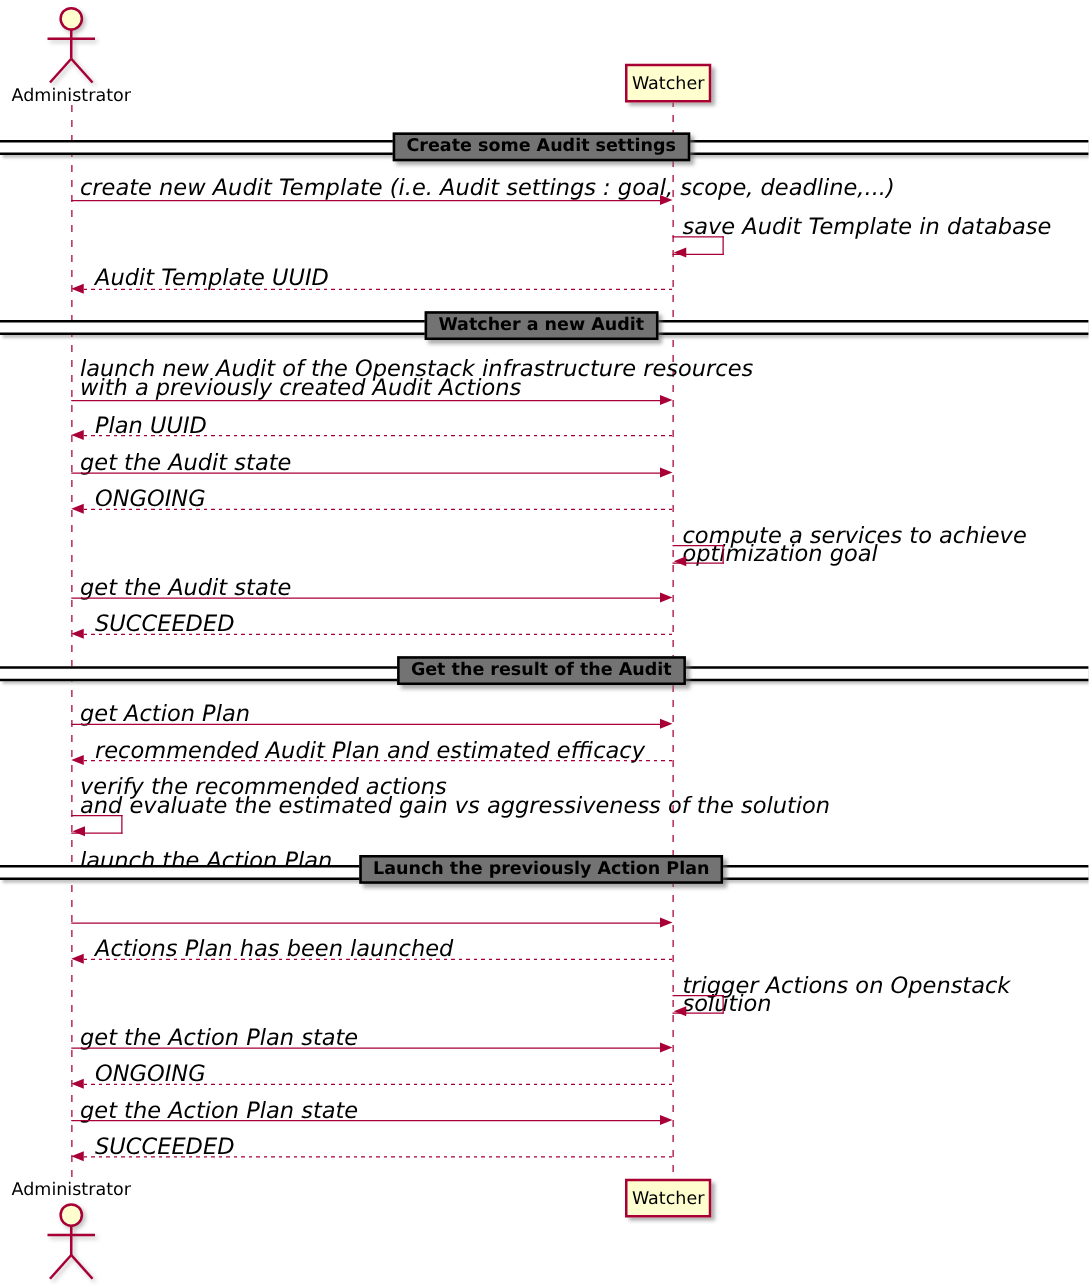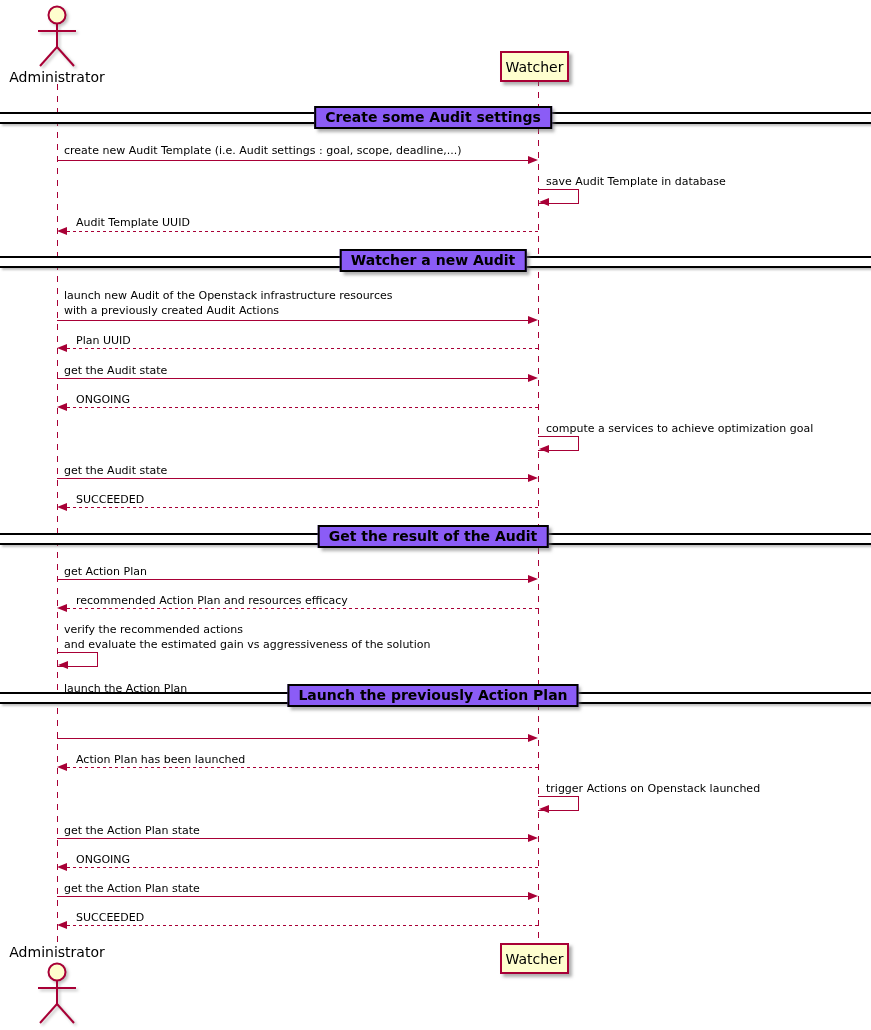--- a/index.html
+++ b/index.html
@@ -7,21 +7,21 @@
     position:relative;width:871px;height:1030px;background:#ffffff;overflow:hidden;
     font-family:"DejaVu Sans","Liberation Sans",sans-serif;color:#000;
   }
   
   .lifeline{
     position:absolute;width:1px;z-index:0;
     background:repeating-linear-gradient(to bottom,#A80036 0 6px,transparent 6px 12px);
   }
   
   .msg{
-    position:absolute;z-index:1;font-size:11px;line-height:15px;white-space:pre-line;
+    position:absolute;z-index:1;font-size:18px;line-height:15px;white-space:pre-line;font-style:italic;
   }
   
   .lsolid{position:absolute;height:0;border-top:1px solid #A80036;z-index:1;}
   
   .ldot{
     position:absolute;height:1px;z-index:1;
     background:repeating-linear-gradient(to right,#A80036 0 3px,transparent 3px 6px);
   }
   .head-r{
     position:absolute;width:0;height:0;z-index:1;
@@ -39,21 +39,21 @@
     border:1px solid #A80036;border-left:none;background:transparent;
   }
   
   .divider-lines{
     position:absolute;left:0;width:871px;height:8px;z-index:2;background:#ffffff;
     border-top:2px solid #000;border-bottom:2px solid #000;
     box-shadow:2px 2px 2px rgba(120,120,120,0.45);
   }
   .divider-box{
     position:absolute;transform:translateX(-50%);z-index:3;
-    background:#8b5cf6;border:2px solid #000;
+    background:#737373;border:2px solid #000;
     font-size:14px;font-weight:bold;line-height:17px;padding:1px 9px;white-space:nowrap;
     box-shadow:3px 3px 3px rgba(110,110,110,0.55);
   }
   
   .pbox{
     position:absolute;width:65px;height:27px;z-index:3;
     background:#FEFECE;border:2px solid #A80036;
     display:flex;align-items:center;justify-content:center;
     font-size:14px;box-shadow:3px 3px 3px rgba(110,110,110,0.55);
   }
@@ -160,21 +160,21 @@
     <div class="divider-box" style="left:433px;top:525px">Get the result of the Audit</div>
   </div>
 
   <div>
     <div class="msg" style="left:64px;top:564px">get Action Plan</div>
     <div class="lsolid" style="left:57px;top:579px;width:471px"></div>
     <div class="head-r" style="left:528px;top:575px"></div>
   </div>
 
   <div>
-    <div class="msg" style="left:76px;top:593px">recommended Action Plan and resources efficacy</div>
+    <div class="msg" style="left:76px;top:593px">recommended Audit Plan and estimated efficacy</div>
     <div class="ldot" style="left:67px;top:608px;width:471px"></div>
     <div class="head-l" style="left:57px;top:604px"></div>
   </div>
 
   <div>
     <div class="msg" style="left:64px;top:622px">verify the recommended actions
 and evaluate the estimated gain vs aggressiveness of the solution</div>
     <div class="selfloop" style="left:57px;top:652px"></div>
     <div class="head-l" style="left:58px;top:661px"></div>
   </div>
@@ -184,27 +184,27 @@
     <div class="divider-box" style="left:433px;top:684px">Launch the previously Action Plan</div>
   </div>
 
   <div>
     <div class="msg" style="left:64px;top:681px">launch the Action Plan</div>
     <div class="lsolid" style="left:57px;top:738px;width:471px"></div>
     <div class="head-r" style="left:528px;top:734px"></div>
   </div>
 
   <div>
-    <div class="msg" style="left:76px;top:752px">Action Plan has been launched</div>
+    <div class="msg" style="left:76px;top:752px">Actions Plan has been launched</div>
     <div class="ldot" style="left:67px;top:767px;width:471px"></div>
     <div class="head-l" style="left:57px;top:763px"></div>
   </div>
 
   <div>
-    <div class="msg" style="left:546px;top:781px">trigger Actions on Openstack launched</div>
+    <div class="msg" style="left:546px;top:781px">trigger Actions on Openstack solution</div>
     <div class="selfloop" style="left:538px;top:796px"></div>
     <div class="head-l" style="left:539px;top:805px"></div>
   </div>
 
   <div>
     <div class="msg" style="left:64px;top:823px">get the Action Plan state</div>
     <div class="lsolid" style="left:57px;top:838px;width:471px"></div>
     <div class="head-r" style="left:528px;top:834px"></div>
   </div>
 

